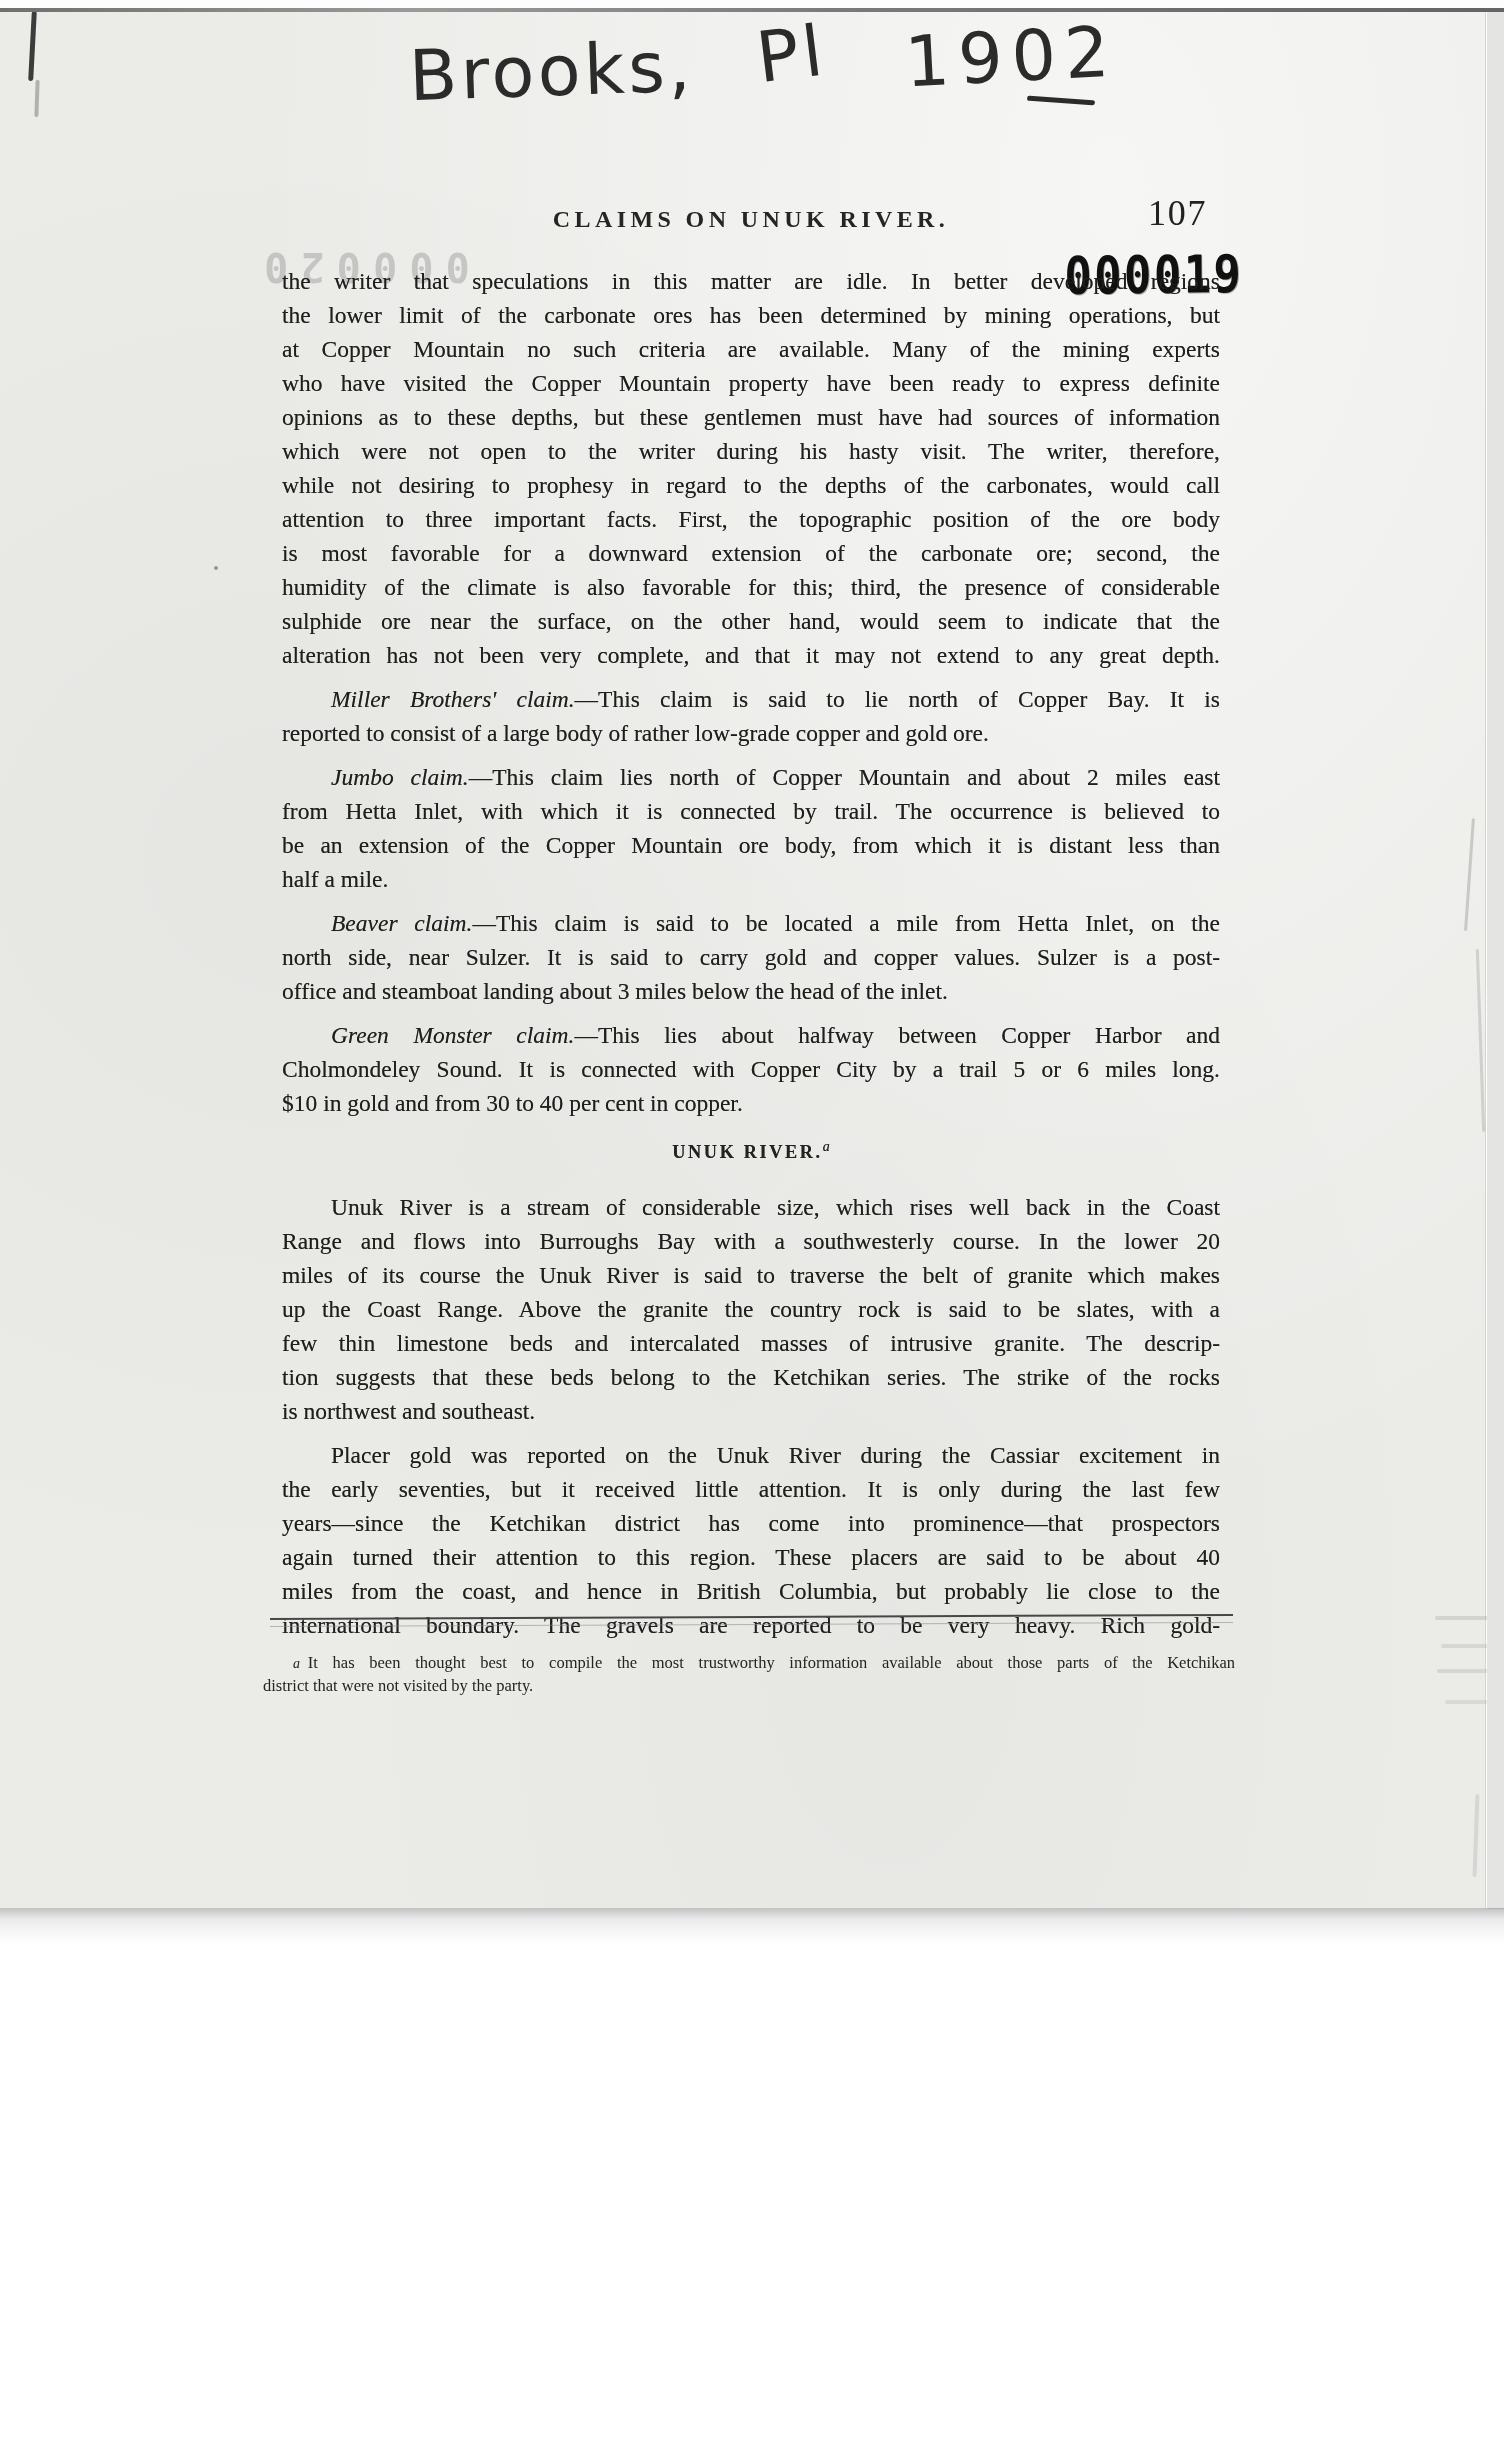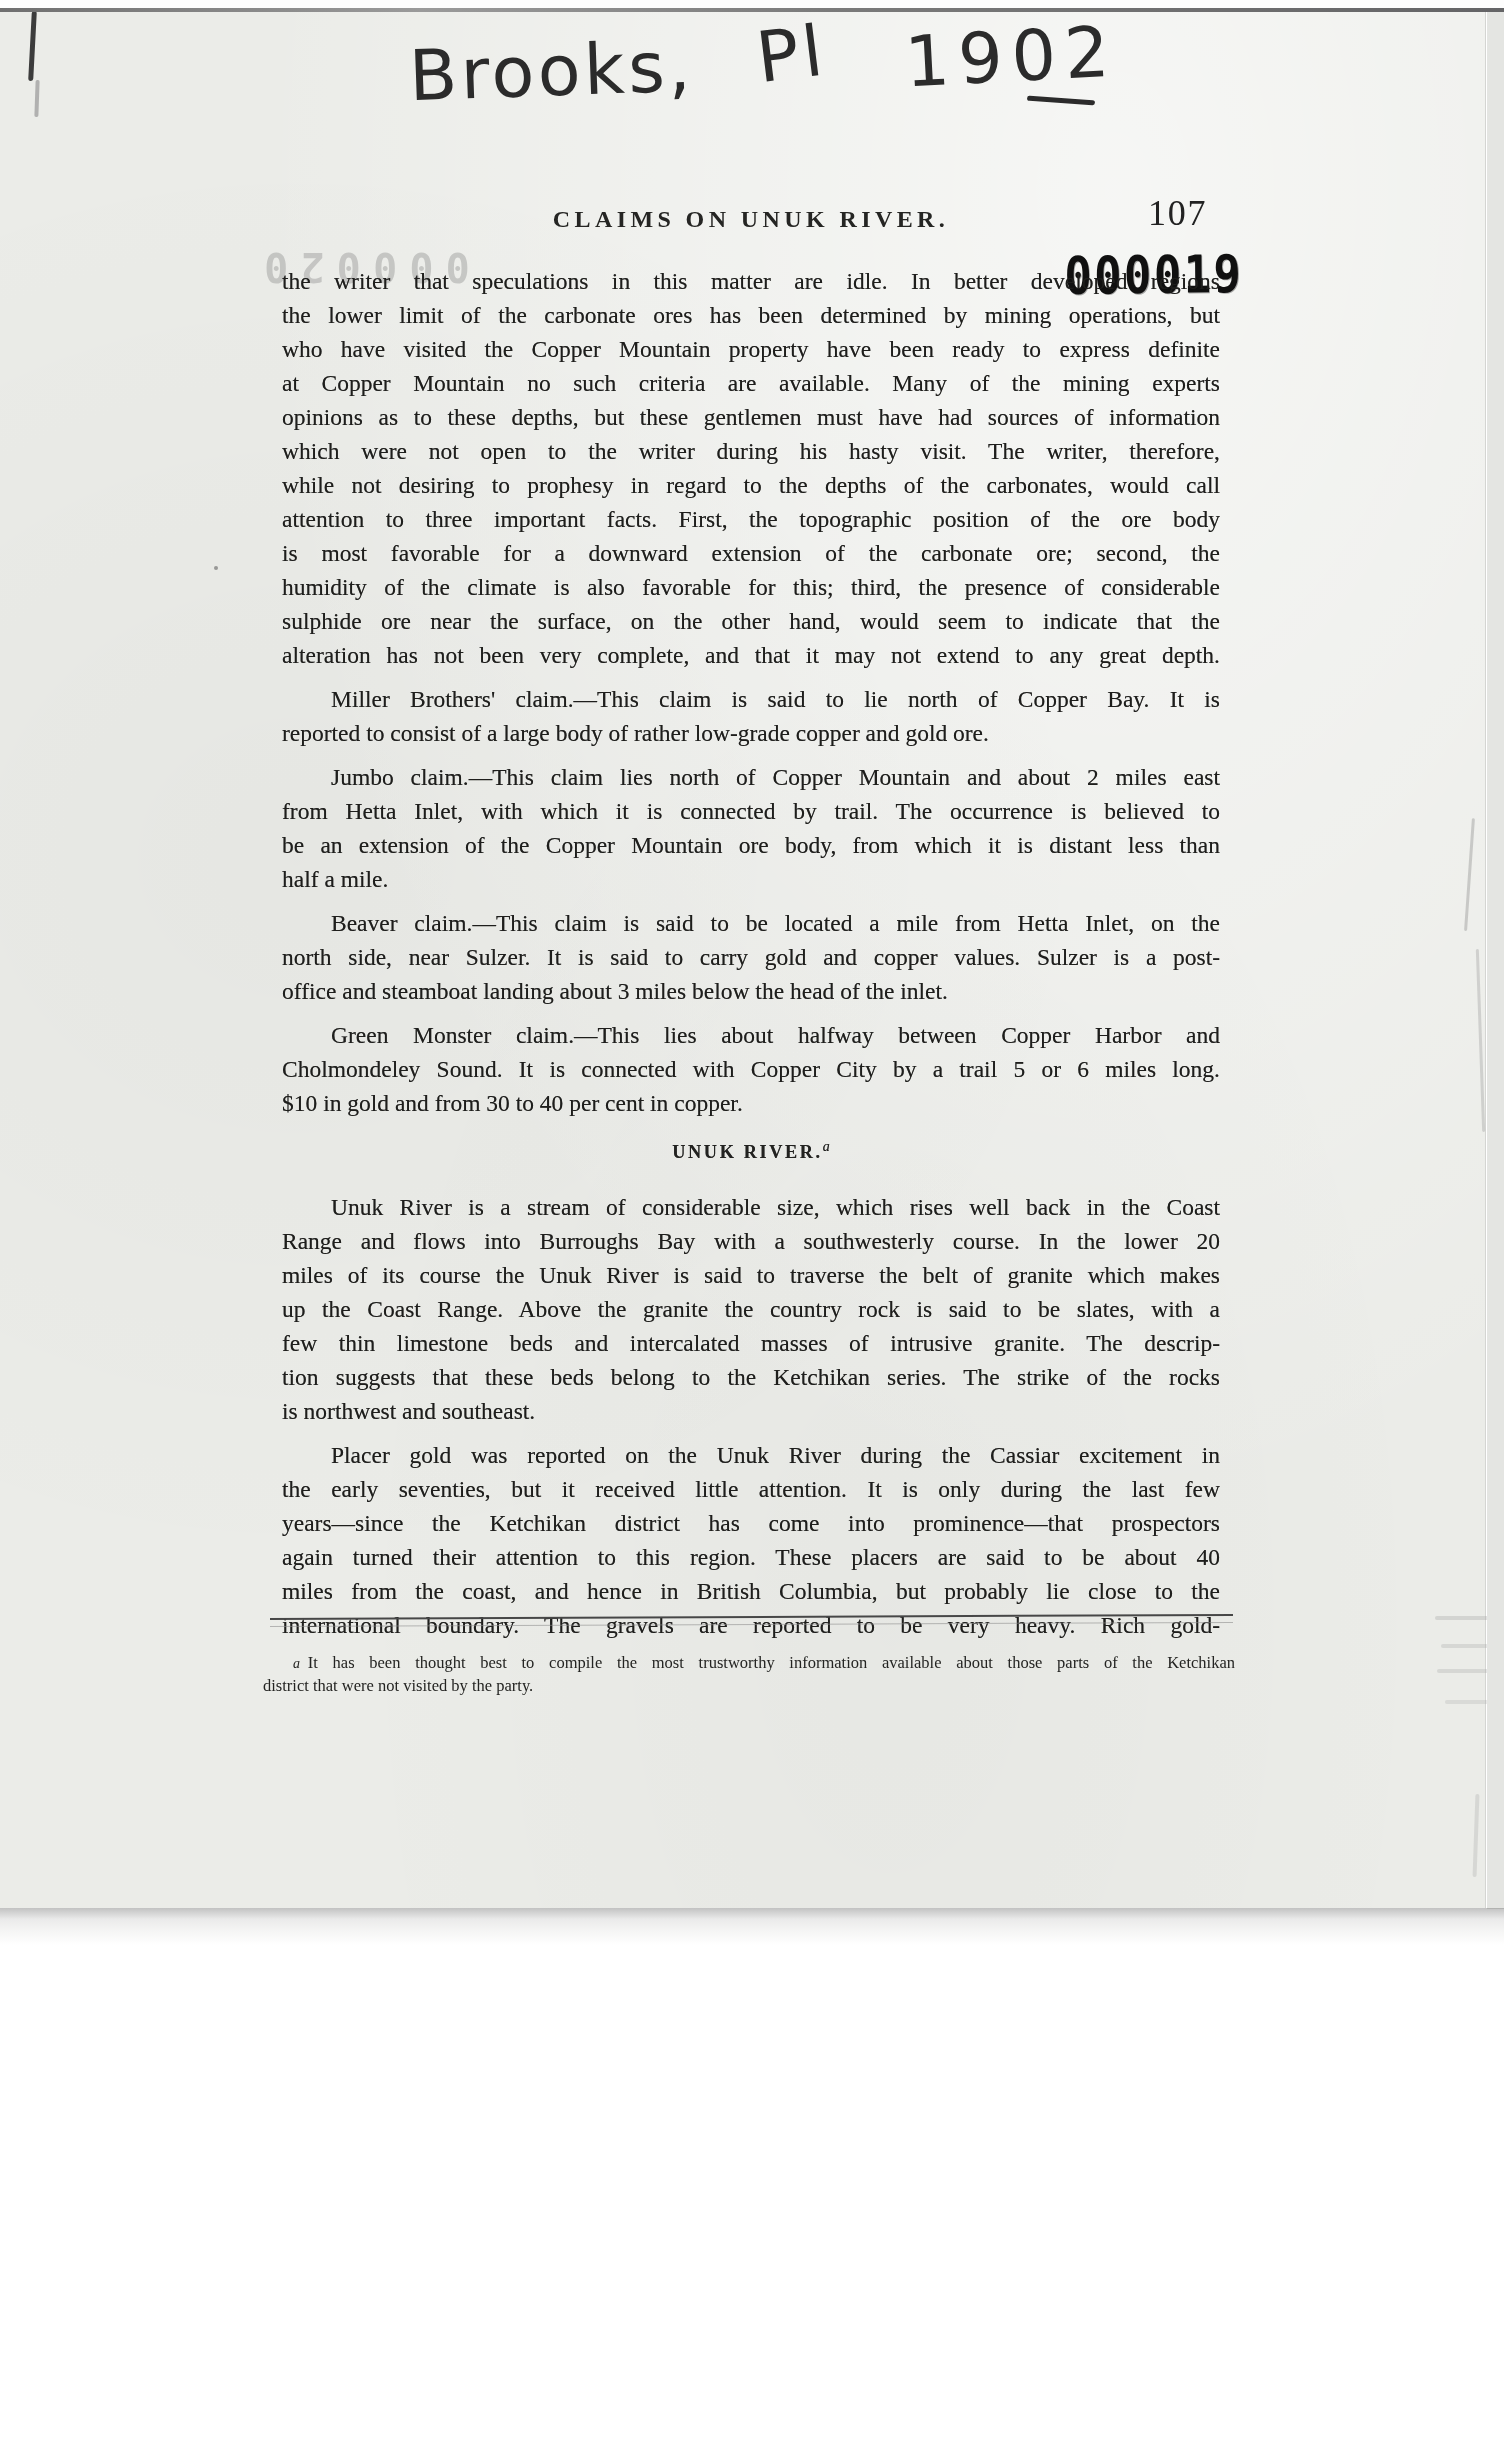--- a/index.html
+++ b/index.html
@@ -107,21 +107,21 @@
     text-shadow: 0 0 0.4px rgba(25,25,25,0.55);
   }
   .para { margin: 10px; }
   .line {
     line-height: 34px; height: 34px;
     text-align: justify; text-align-last: justify; -moz-text-align-last: justify;
     overflow: visible;
   }
   .line.last { text-align-last: left; -moz-text-align-last: left; }
   .para.indent .line:first-child { text-indent: 49px; }
-  .lead { }
+  .lead { font-style: italic; }
 
   .section-heading {
     text-align: center; font-weight: 700; font-size: 18.3px;
     letter-spacing: 2.6px; line-height: 30px;
     margin-top: 12.2px; margin-bottom: 22.6px; color: #222220;
   }
   .section-heading sup { font-style: italic; font-weight: 400; font-size: 14px; letter-spacing: 0; }
 
   
   .fn-rule {
@@ -158,22 +158,22 @@
     <div class="rh-title">CLAIMS ON UNUK RIVER.</div>
     <div class="page-num">107</div>
 
     <div class="ghost-stamp">000020</div>
     <div class="stamp">000019</div>
 
     <div class="body-text" id="body-text">
         <div class="para">
           <div class="line">the writer that speculations in this matter are idle. In better developed regions</div>
           <div class="line">the lower limit of the carbonate ores has been determined by mining operations, but</div>
+          <div class="line">at Copper Mountain no such criteria are available. Many of the mining experts</div>
           <div class="line">who have visited the Copper Mountain property have been ready to express definite</div>
-          <div class="line">at Copper Mountain no such criteria are available. Many of the mining experts</div>
           <div class="line">opinions as to these depths, but these gentlemen must have had sources of information</div>
           <div class="line">which were not open to the writer during his hasty visit. The writer, therefore,</div>
           <div class="line">while not desiring to prophesy in regard to the depths of the carbonates, would call</div>
           <div class="line">attention to three important facts. First, the topographic position of the ore body</div>
           <div class="line">is most favorable for a downward extension of the carbonate ore; second, the</div>
           <div class="line">humidity of the climate is also favorable for this; third, the presence of considerable</div>
           <div class="line">sulphide ore near the surface, on the other hand, would seem to indicate that the</div>
           <div class="line">alteration has not been very complete, and that it may not extend to any great depth.</div>
         </div>
         <div class="para indent">

